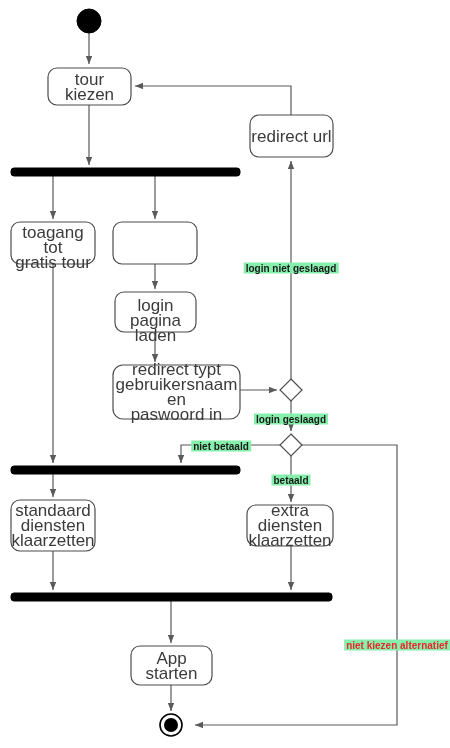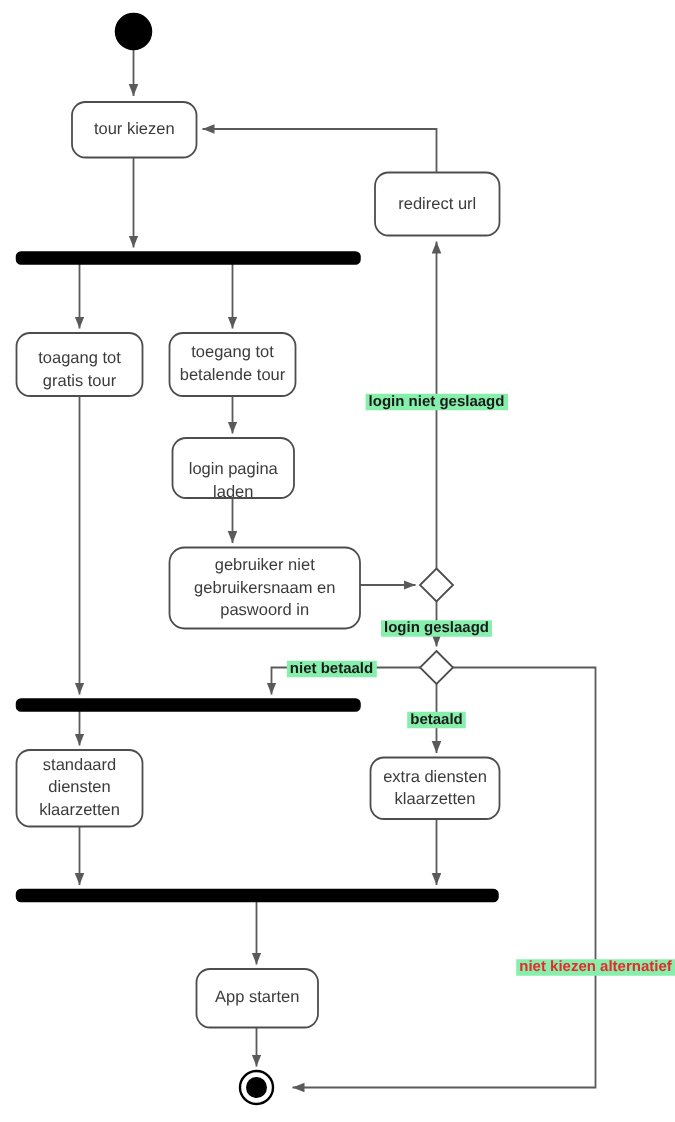--- a/index.html
+++ b/index.html
@@ -24,21 +24,21 @@
     width: 450px;
     height: 748px;
   }
   .node-label {
     position: absolute;
     display: flex;
     align-items: center;
     justify-content: center;
     text-align: center;
     font-family: "Liberation Sans", sans-serif;
-    font-size: 11px;
+    font-size: 17px;
     color: #3b3b3b;
     line-height: 15px;
     white-space: pre-line;
     pointer-events: none;
   }
   .edge-label {
     position: absolute;
     font-family: "Liberation Sans", sans-serif;
     font-size: 10px;
     font-weight: bold;
@@ -139,27 +139,25 @@
     <circle cx="171" cy="725" r="7" fill="#000000" stroke="none"></circle>
   </svg>
 
   <div class="node-label" style="left:48px; top:68px; width:83px; height:37px;">tour kiezen</div>
 
   <div class="node-label" style="left:250px; top:115px; width:83px; height:42px;">redirect url</div>
 
   <div class="node-label" style="left:11px; top:222px; width:84px; height:50px;">toagang tot
 gratis tour</div>
 
-  <div class="node-label" style="left:113px; top:222px; width:84px; height:42px;">toegang tot
-betalende tour</div>
 
   <div class="node-label" style="left:115px; top:292px; width:81px; height:57px;">login pagina
 laden</div>
 
-  <div class="node-label" style="left:113px; top:365px; width:127px; height:54px;">gebruiker niet
+  <div class="node-label" style="left:113px; top:365px; width:127px; height:54px;">redirect typt
 gebruikersnaam en
 paswoord in</div>
 
   <div class="node-label" style="left:11px; top:500px; width:84px; height:51px;">standaard
 diensten
 klaarzetten</div>
 
   <div class="node-label" style="left:247px; top:505px; width:86px; height:41px;">extra diensten
 klaarzetten</div>
 

